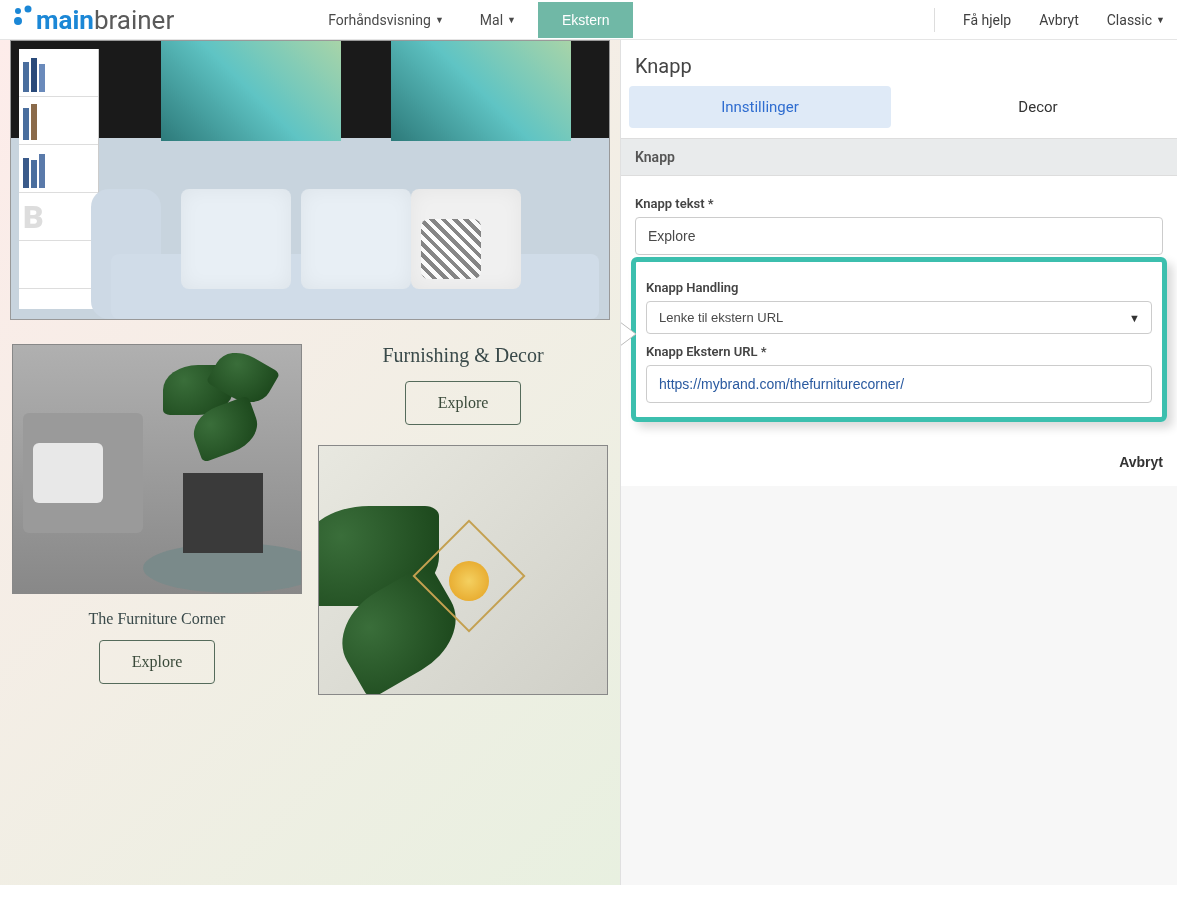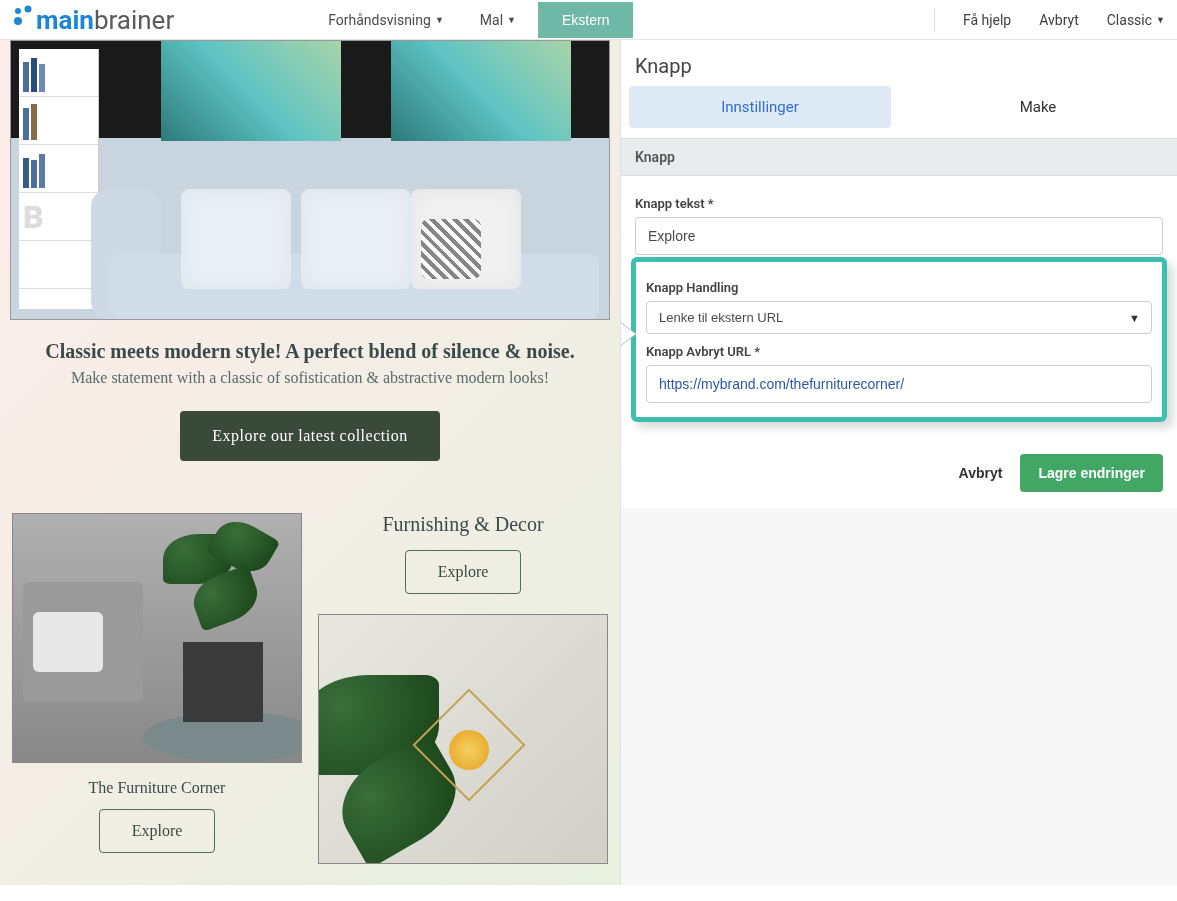--- a/index.html
+++ b/index.html
@@ -139,25 +139,20 @@
       <div class="painting" style="left:150px;"></div>
       <div class="painting" style="left:380px;"></div>
       <div class="couch">
         <div class="couch-arm" style="left:-20px;"></div>
         <div class="couch-base"></div>
         <div class="pillow" style="left:70px;"></div>
         <div class="pillow" style="left:190px;"></div>
         <div class="pillow" style="left:300px;background:#f0f0f0;"></div>
         <div class="pillow" style="left:310px;width:60px;height:60px;background:repeating-linear-gradient(45deg,#888 0 4px,#fff 4px 8px);bottom:40px;"></div>
       </div>
-    </div>
-    <div class="hero-text">
-      <div class="hero-title">Classic meets modern style! A perfect blend of silence &amp; noise.</div>
-      <div class="hero-sub">Make statement with a classic of sofistication &amp; abstractive modern looks!</div>
-      <div class="hero-btn">Explore our latest collection</div>
     </div>
     <div class="cards">
       <div class="card">
         <div class="card-img plant-img">
           <div style="position:absolute;left:10px;bottom:60px;width:120px;height:120px;background:#9a9a9a;border-radius:6px;"></div>
           <div style="position:absolute;left:20px;bottom:90px;width:70px;height:60px;background:#e8e8e8;border-radius:6px;"></div>
           <div style="position:absolute;left:130px;bottom:0;width:180px;height:50px;background:#7a8a8a;border-radius:50%;"></div>
           <div style="position:absolute;left:170px;bottom:40px;width:80px;height:80px;background:#3a3a3a;"></div>
           <div class="leaf" style="left:150px;top:20px;width:70px;height:50px;"></div>
           <div class="leaf" style="left:200px;top:10px;width:60px;height:45px;transform:rotate(30deg);"></div>
@@ -176,40 +171,39 @@
           <div style="position:absolute;left:130px;top:115px;width:40px;height:40px;background:radial-gradient(circle,#f4d060 0%,#e4a020 100%);border-radius:50%;"></div>
         </div>
       </div>
     </div>
   </div>
 
   <div class="panel">
     <div class="panel-title">Knapp</div>
     <div class="tabs">
       <div class="tab active">Innstillinger</div>
-      <div class="tab inactive">Make</div>
+      <div class="tab inactive">Decor</div>
     </div>
     <div class="section-header">Knapp</div>
     <div class="form">
       <label class="label"><span>Knapp tekst</span> <span class="req">*</span></label>
       <input class="input" value="Explore" style="">
       
       <div class="highlight-box">
         <svg class="arrow-callout" width="32" height="24">
             <polygon points="0,6 16,6 16,0 32,12 16,24 16,18 0,18" fill="#ffffff" stroke="#bbb" stroke-width="1"></polygon>
           </svg>
         <label class="label">Knapp Handling</label>
         <div class="select-wrap">
           <select class="select">
             <option>Lenke til ekstern URL</option>
           </select>
           <span class="select-caret">▼</span>
         </div>
-        <label class="label"><span>Knapp Avbryt URL</span> <span class="req">*</span></label>
+        <label class="label"><span>Knapp Ekstern URL</span> <span class="req">*</span></label>
         <input class="input" style="color: rgb(42, 90, 160);" value="https://mybrand.com/thefurniturecorner/">
       </div>
     </div>
     <div class="actions">
       <button class="btn-cancel">Avbryt</button>
-      <button class="btn-save">Lagre endringer</button>
     </div>
   </div>
 </div>
 
 </body></html>

